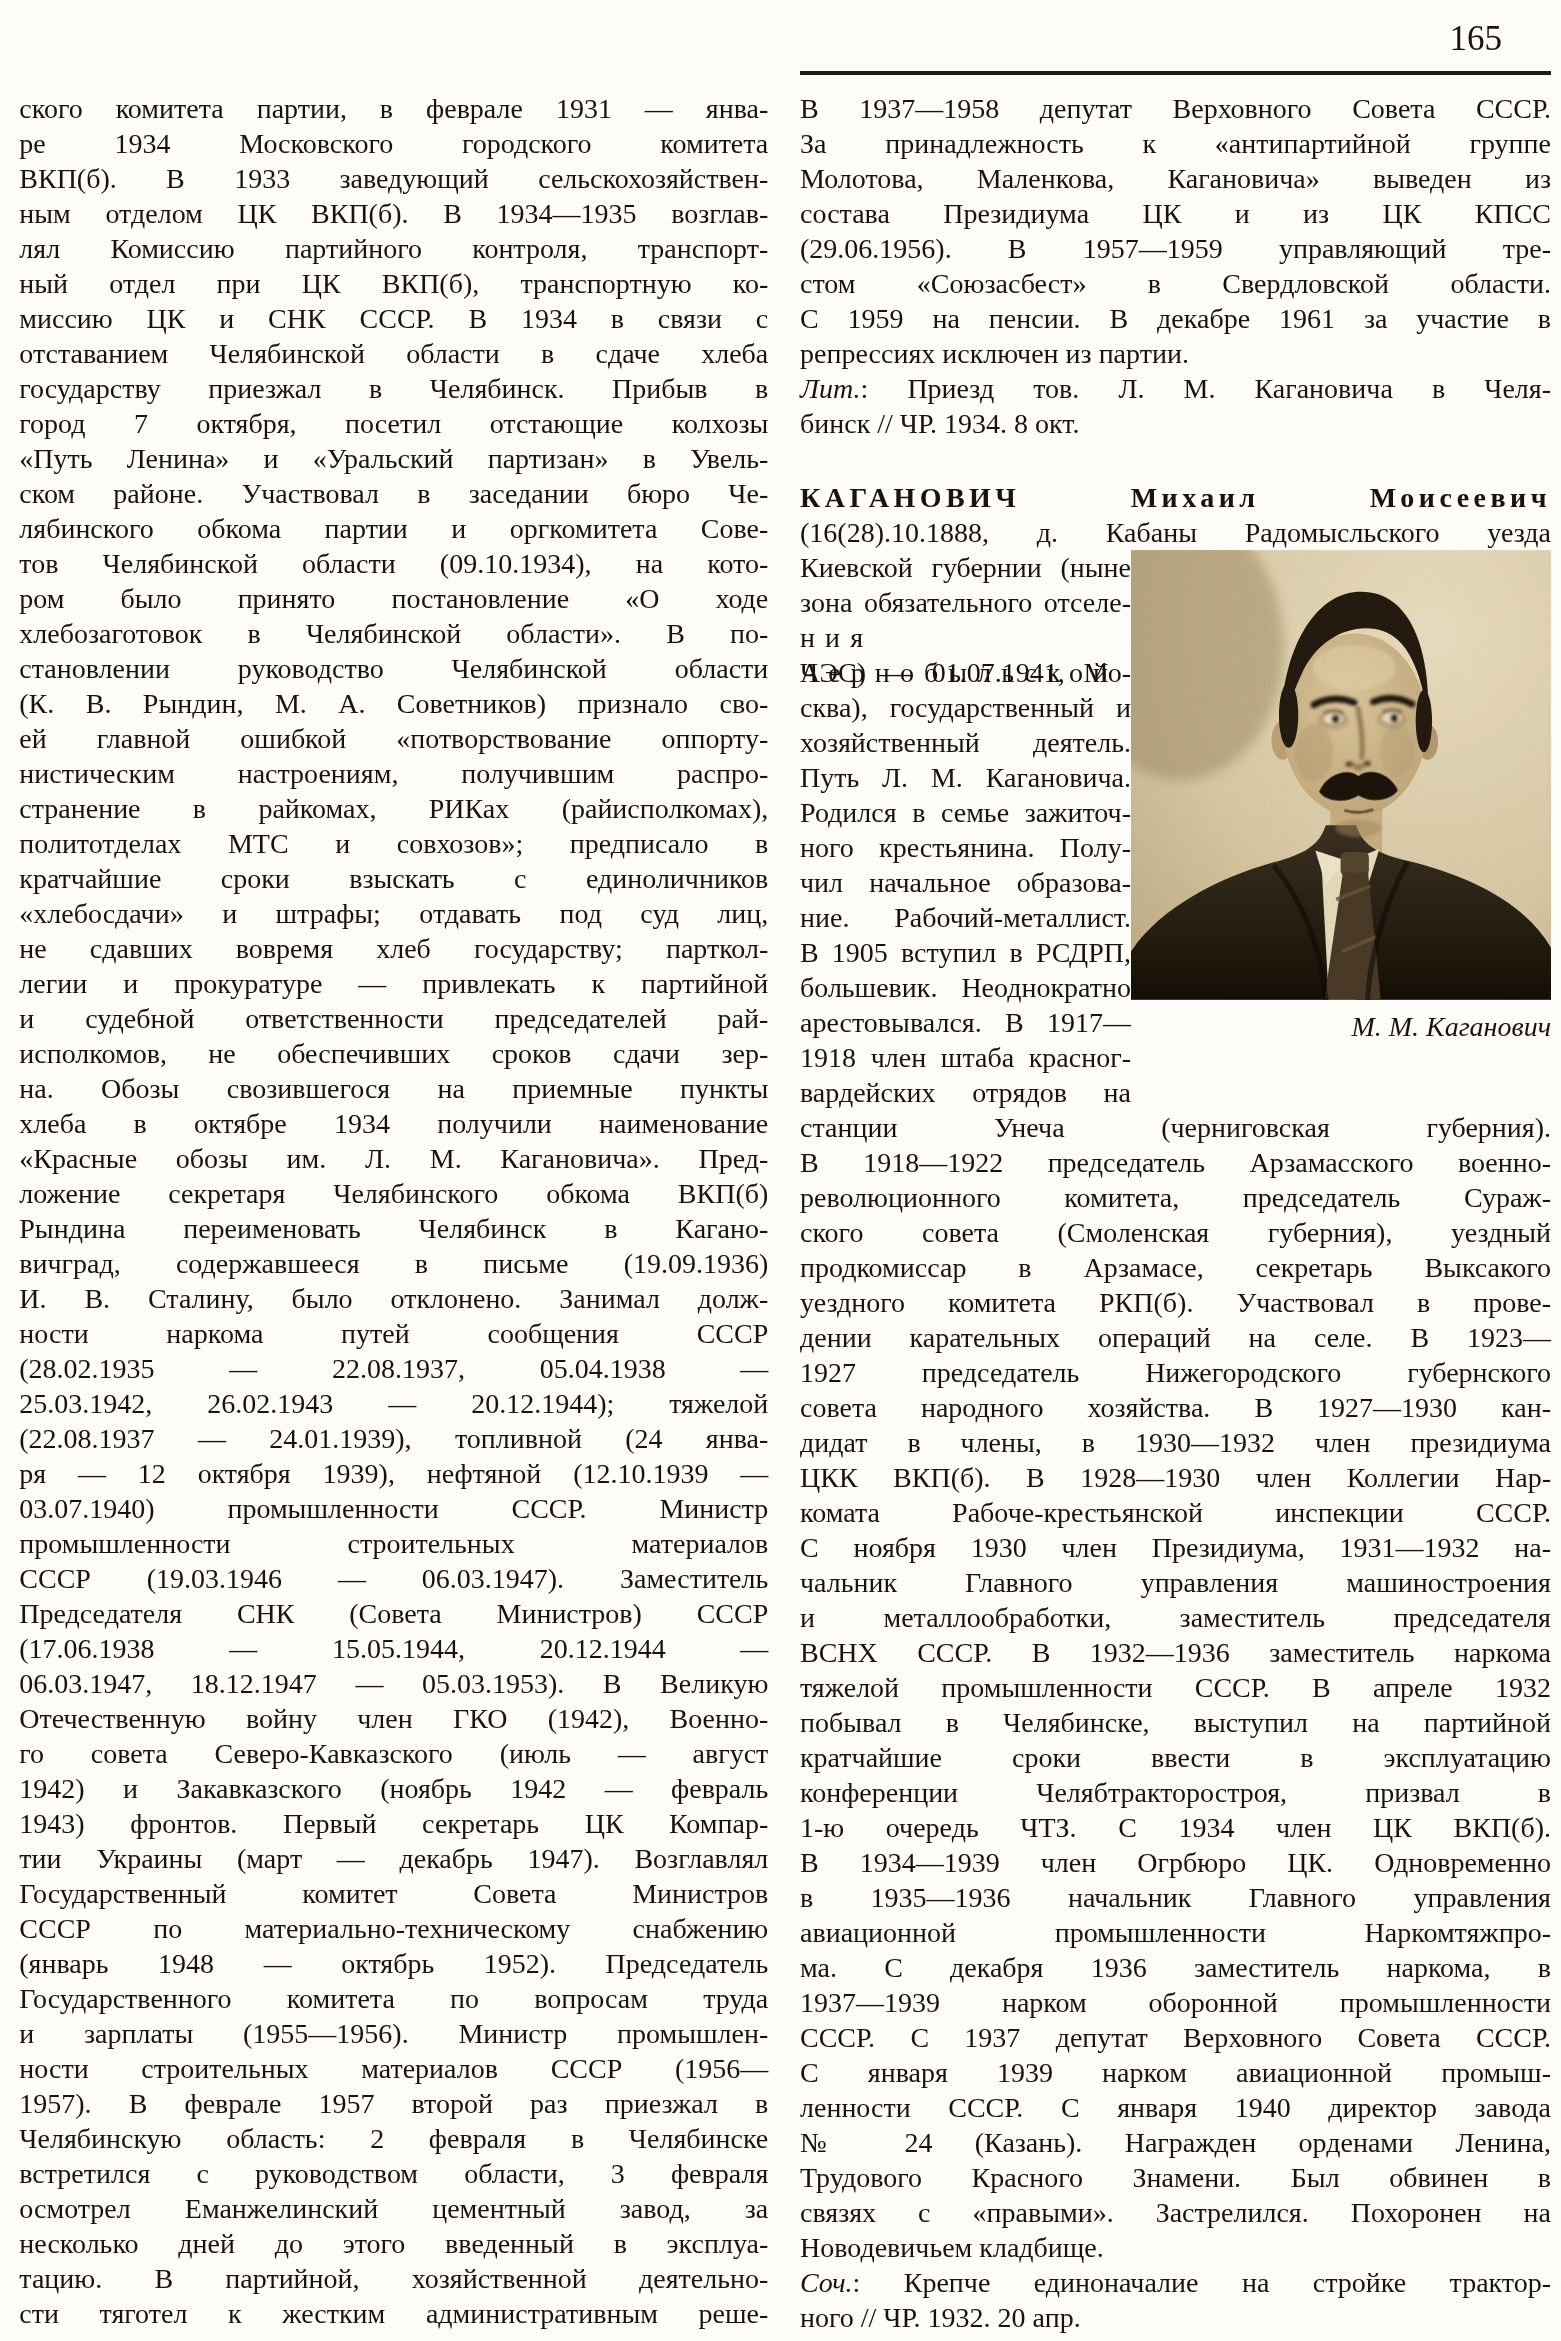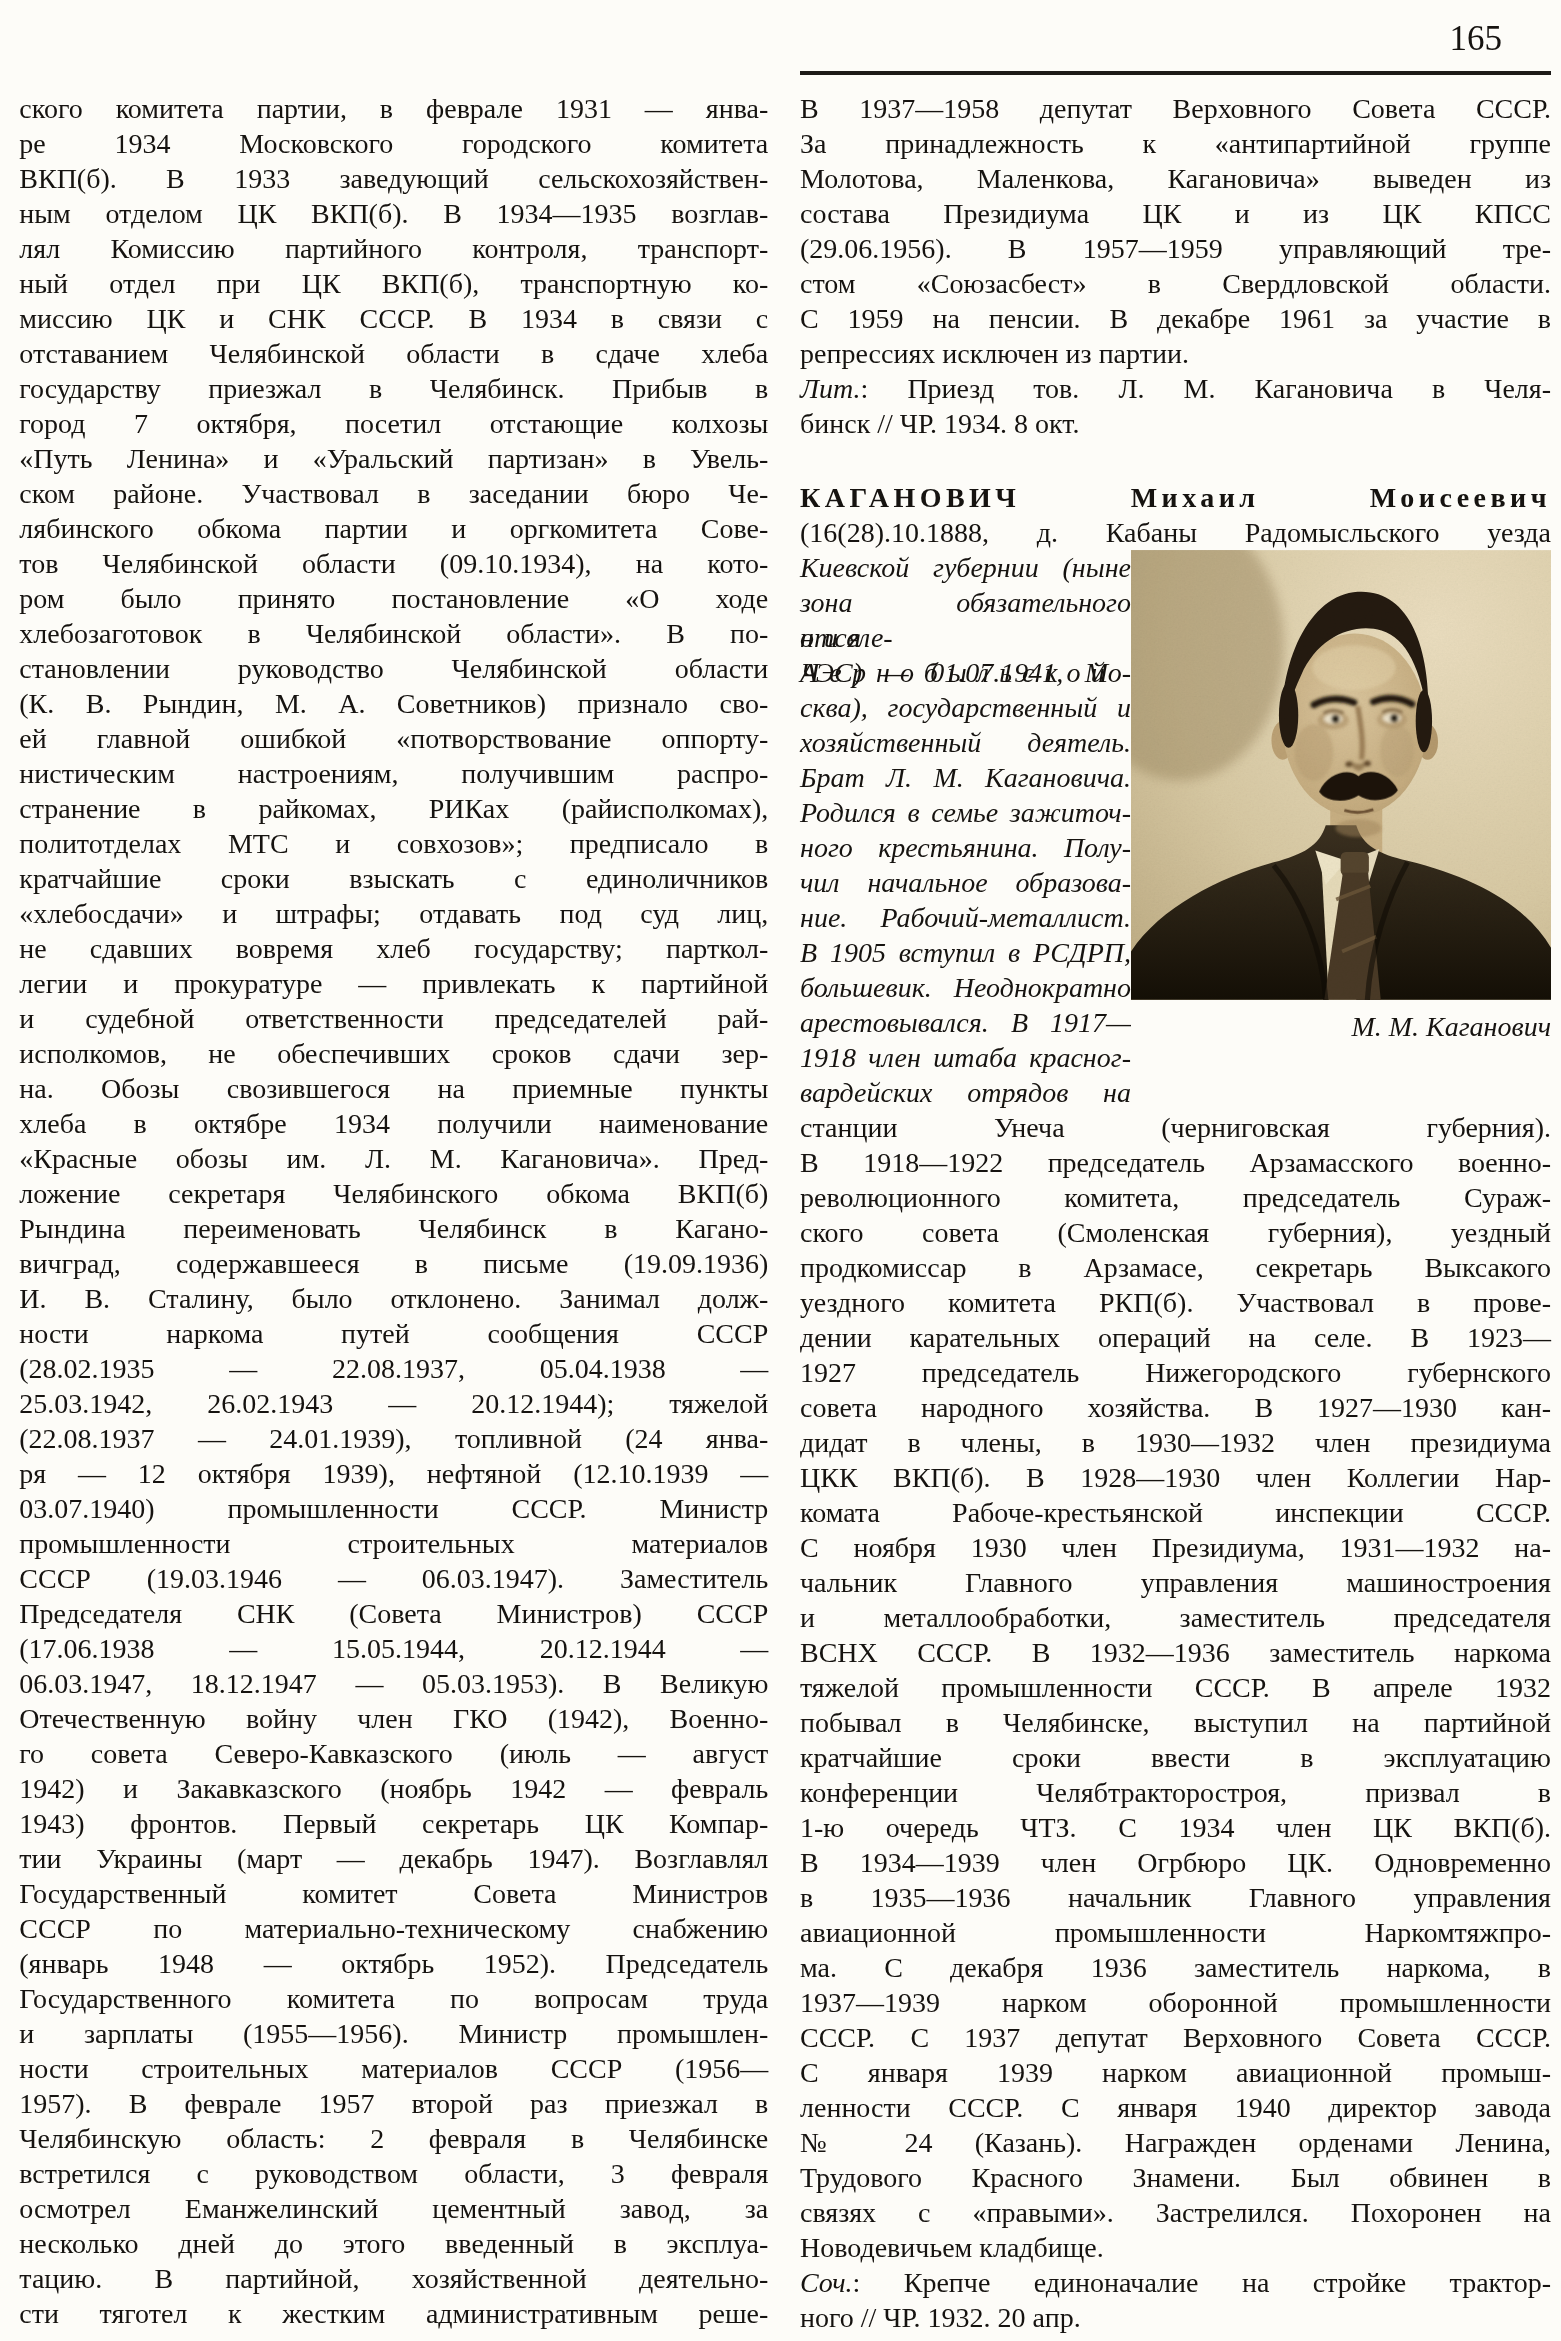--- a/index.html
+++ b/index.html
@@ -18,21 +18,21 @@
   .ln.ls{letter-spacing:0.36em;}
   .lead{font-style:italic;}
   #page-number-wrap{position:absolute;left:800px;top:16.4px;width:751px;height:46px;
     text-align:right;padding-right:49px;box-sizing:border-box;
     font-size:35px;line-height:46px;}
   #header-rule{position:absolute;left:800px;top:71px;width:751px;height:3.7px;background:#1d1b18;}
   #entry-heading{height:35px;line-height:35px;margin-top:39px;
     font-weight:bold;letter-spacing:0.16em;
     text-align:justify;text-align-last:justify;}
   #entry-row{display:flex;align-items:flex-start;}
-  #narrow-lines{width:331px;font-style:italic;}
+  #narrow-lines{width:331px;}
   #photo-col{width:420px;}
   #portrait{width:420px;height:450px;display:block;}
   #photo-caption{margin-top:9px;text-align:right;font-style:italic;font-size:28px;line-height:36px;}
 </style>
 </head>
 <body>
 
 <div id="page">
 
   <div id="page-number-wrap">
@@ -127,21 +127,21 @@
     <div class="ln">(16(28).10.1888, д. Кабаны Радомысльского уезда</div>
 
     <div id="entry-row">
       <div id="narrow-lines">
           <div class="ln">Киевской губернии (ныне</div>
           <div class="ln">зона обязательного отселе-</div>
           <div class="ln ls">ния Чернобыльской</div>
           <div class="ln">АЭС) — 01.07.1941, Мо-</div>
           <div class="ln">сква), государственный и</div>
           <div class="ln">хозяйственный деятель.</div>
-          <div class="ln">Брат Л. М. Кагановича.</div>
+          <div class="ln">Путь Л. М. Кагановича.</div>
           <div class="ln">Родился в семье зажиточ-</div>
           <div class="ln">ного крестьянина. Полу-</div>
           <div class="ln">чил начальное образова-</div>
           <div class="ln">ние. Рабочий-металлист.</div>
           <div class="ln">В 1905 вступил в РСДРП,</div>
           <div class="ln">большевик. Неоднократно</div>
           <div class="ln">арестовывался. В 1917—</div>
           <div class="ln">1918 член штаба красног-</div>
           <div class="ln">вардейских отрядов на</div>
         </div>

